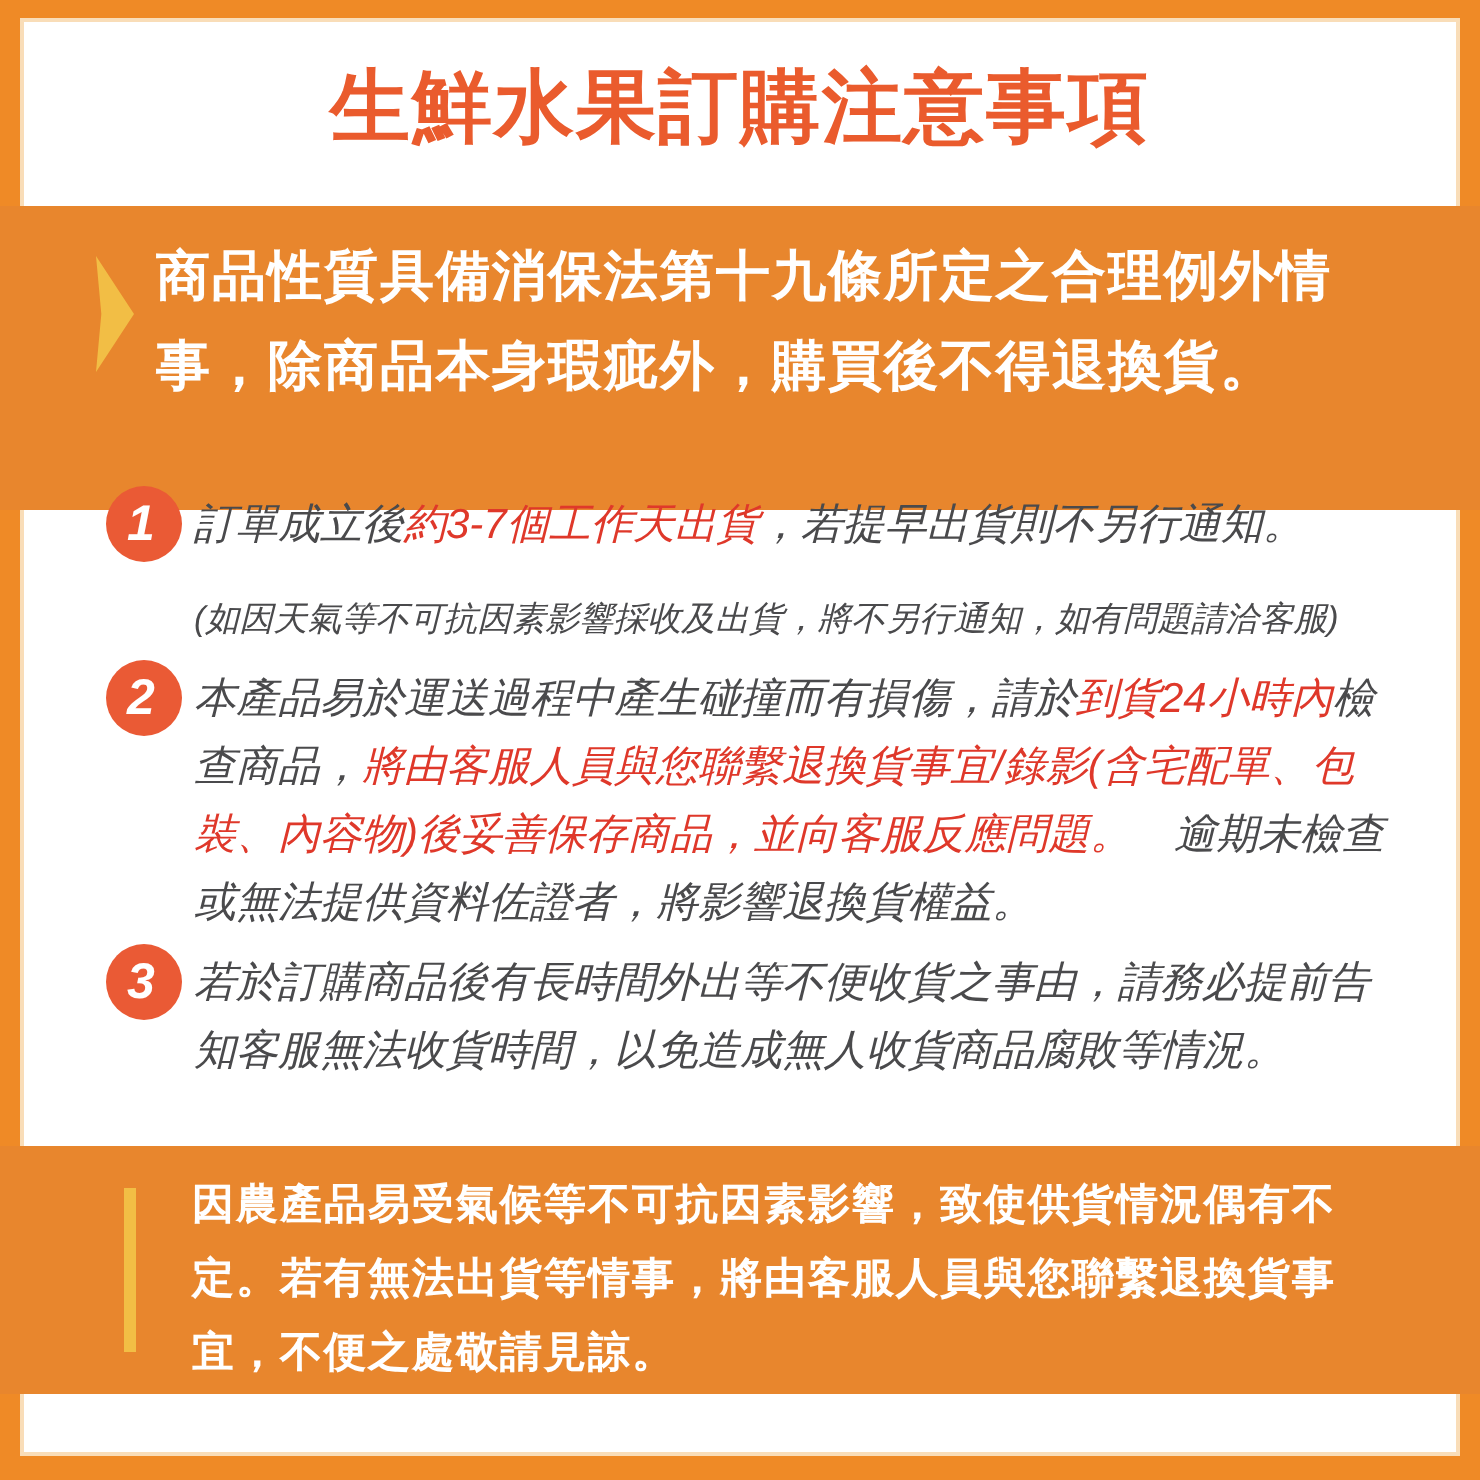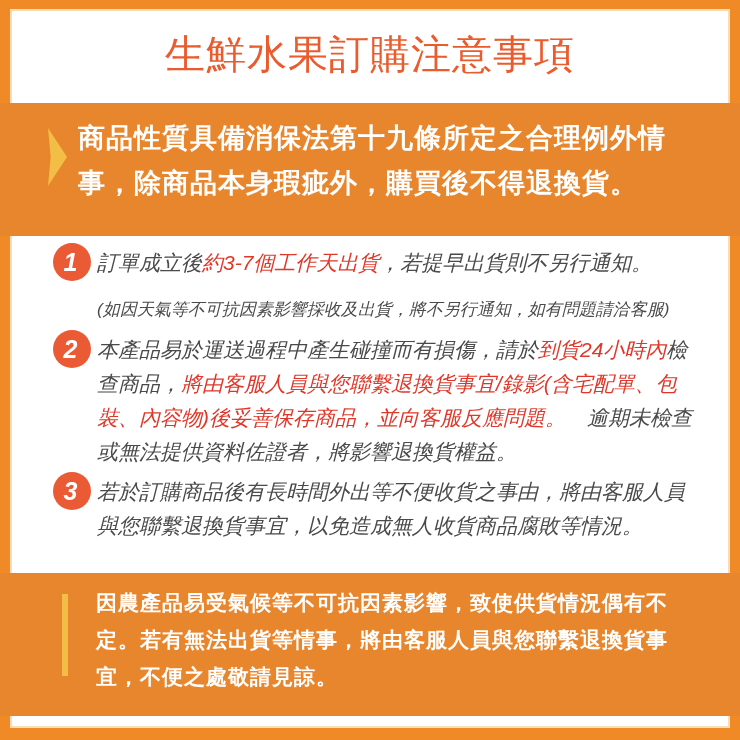--- a/index.html
+++ b/index.html
@@ -28,28 +28,28 @@
     position:absolute;
     left:10px;right:10px;top:9px;bottom:12px;
     background:var(--white);
     box-shadow:inset 0 0 0 2px #F9DDB8;
   }
   .page-title{
     position:absolute;
     left:0;right:0;top:26px;
     height:56px;line-height:56px;
     text-align:center;
-    font-size:40px;font-weight:normal;
+    font-size:40px;font-weight:bold;
     letter-spacing:1px;
     color:var(--title-orange);
   }
   
   .policy-band{
     position:absolute;
-    left:0;right:0;top:103px;height:133px;
+    left:0;right:0;top:103px;height:152px;
     background:var(--band-orange);
   }
   .arrow-icon{
     position:absolute;
     left:48px;top:25px;
     width:19px;height:58px;
     background:var(--accent-yellow);
     clip-path:polygon(0 0,100% 50%,0 100%,14% 50%);
   }
   .policy-text{
@@ -91,21 +91,21 @@
   .item-text .red{color:var(--red);}
   .item-note{
     font-size:17px;
     line-height:28px;
     margin-top:16px;
     color:var(--text-dark);
   }
   
   .supply-band{
     position:absolute;
-    left:0;right:0;top:573px;height:143px;
+    left:0;right:0;top:573px;height:124px;
     background:var(--band-orange);
   }
   .accent-bar{
     position:absolute;
     left:62px;top:21px;
     width:6px;height:82px;
     background:var(--accent-yellow);
   }
   .supply-text{
     position:absolute;
@@ -141,21 +141,21 @@
   <div class="note-item note-item-2">
     <span class="num-badge">2</span>
     <div class="note-body">
       <p class="item-text"><span>本產品易於運送過程中產生碰撞而有損傷，請於</span><span class="red">到貨24小時內</span><span>檢查商品，</span><span class="red">將由客服人員與您聯繫退換貨事宜/錄影(含宅配單、包裝、內容物)後妥善保存商品，並向客服反應問題。</span><span>　逾期未檢查或無法提供資料佐證者，將影響退換貨權益。</span></p>
     </div>
   </div>
 
   <div class="note-item note-item-3">
     <span class="num-badge">3</span>
     <div class="note-body">
-      <p class="item-text"><span>若於訂購商品後有長時間外出等不便收貨之事由，將由客服人員與您聯繫退換貨事宜，以免造成無人收貨商品腐敗等情況。</span></p>
+      <p class="item-text"><span>若於訂購商品後有長時間外出等不便收貨之事由，請務必提前告知客服無法收貨時間，以免造成無人收貨商品腐敗等情況。</span></p>
     </div>
   </div>
 
   <div class="supply-band">
     <span class="accent-bar"></span>
     <p class="supply-text">因農產品易受氣候等不可抗因素影響，致使供貨情況偶有不定。若有無法出貨等情事，將由客服人員與您聯繫退換貨事宜，不便之處敬請見諒。</p>
   </div>
 
 </div>
 

